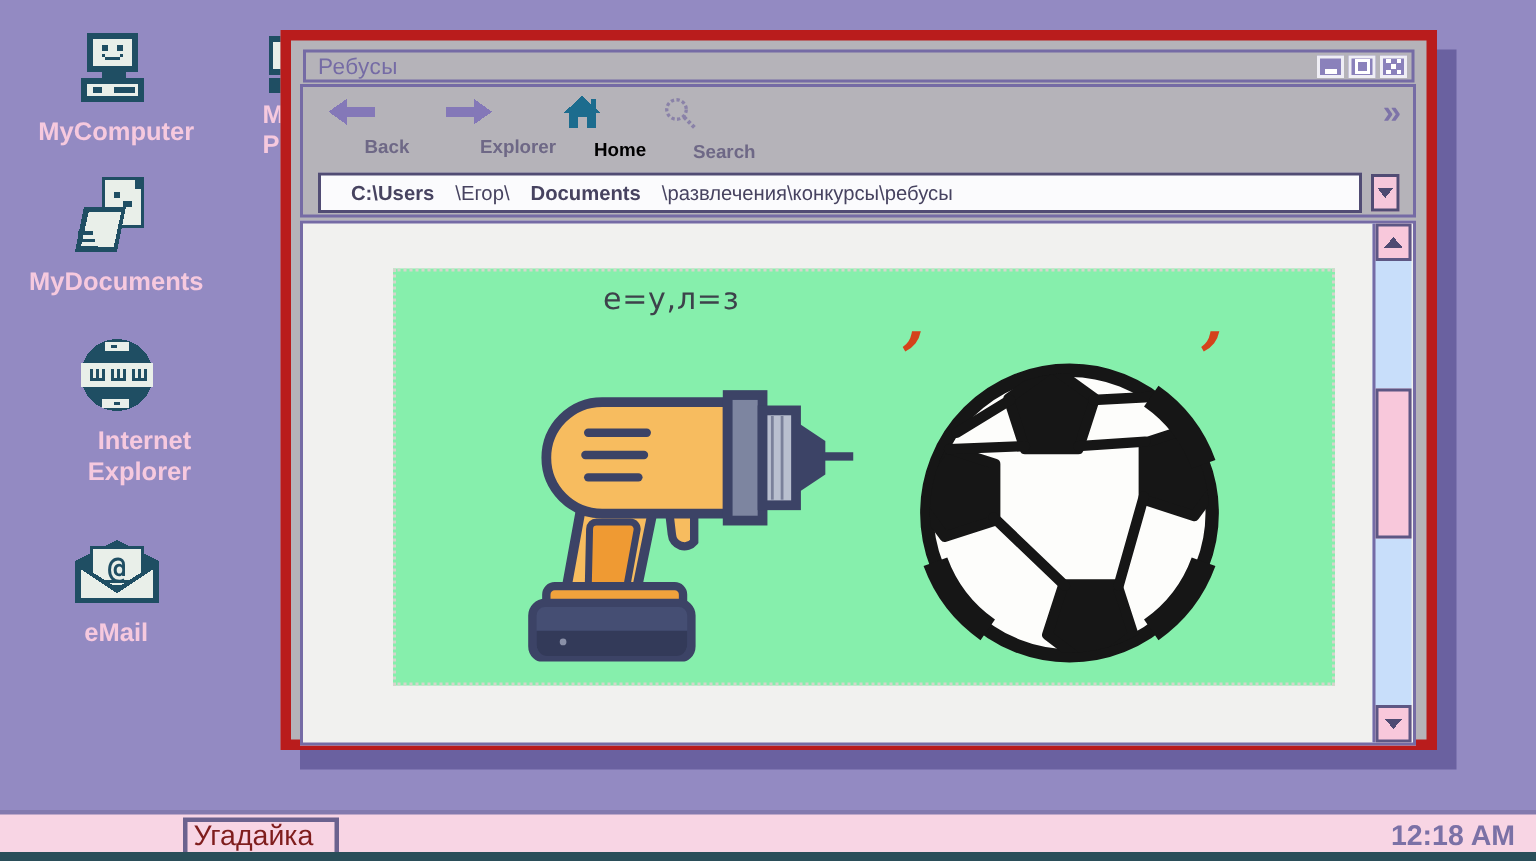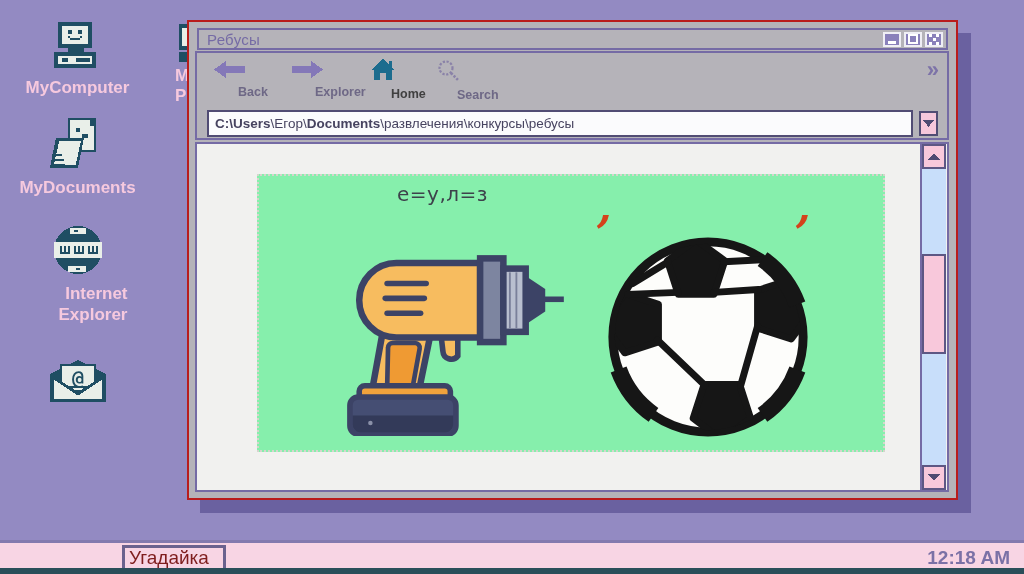--- a/index.html
+++ b/index.html
@@ -15,36 +15,36 @@
   #icon-ie { left:10px; top:224px; }
   #icon-ie .lbl { width:100px; margin-left:auto; margin-right:auto;text-align:right; }
   #icon-email { left:10px; top:360px; }
   .px { shape-rendering:crispEdges; }
 
   .partial-icon { position:absolute; left:175px; top:24px; width:14px; z-index:1; }
   .partial-icon .plbl { color:#f6c9de; font-weight:bold; font-size:17px; line-height:20px; }
 
   
   .window { position:absolute; left:187px; top:20px; width:771px; height:480px;
-            background:#b5b3b9; border:2px solid #b91c1c; box-shadow:13px 13px 0 #6a61a0; z-index:5; }
+            background:#b5b3b9; border:7px solid #b91c1c; box-shadow:13px 13px 0 #6a61a0; z-index:5; }
   .titlebar { position:absolute; left:8px; right:8px; top:6px; height:22px;
               border:2px solid #756ba5; display:flex; align-items:center; padding:0 3px 0 8px; }
   .titlebar .title { color:#756ba5; font-size:15px; letter-spacing:.3px; flex:1; }
   .win-btn { width:18px; height:15px; background:#8a81bb; border:2px solid #efeef5; margin-left:3px;
              display:inline-flex; align-items:center; justify-content:center; padding:0; cursor:pointer; }
 
   .toolbar { position:absolute; left:6px; right:7px; top:29px; height:89px; border:2px solid #756ba5; }
   .nav-btn { position:absolute; top:6px; width:64px; text-align:center; cursor:pointer; }
   .nav-btn .nlbl { display:block; font-size:12.5px; font-weight:bold; color:#6e6886; margin-top:2px;padding-left:40px; }
-  .nav-btn.teal .nlbl { color:#404040; }
+  .nav-btn.teal .nlbl { color:#000000; }
   #btn-back{left:1px;} #btn-forward{left:78px;} #btn-home{left:154px;} #btn-search{left:220px;}
   .chevron { position:absolute; right:8px; top:4px; color:#7d73a8; font-size:22px; font-weight:bold; cursor:pointer; }
   .address-input { position:absolute; left:10px; top:57px; height:27px; right:34px;
                    background:#fbfbfd; border:2px solid #514c74; display:flex; align-items:center;
-                   padding-left:6px; font-size:13.5px; color:#474360; white-space:pre; overflow:hidden; cursor:text; }
+                   padding-left:20px; font-size:13.5px; color:#474360; white-space:pre; overflow:hidden; cursor:text;gap:14px; }
   .address-input b { font-weight:bold; }
   .address-drop { position:absolute; right:9px; top:58px; width:19px; height:25px;
                   background:#f6c7db; border:2px solid #514c74; display:flex; align-items:center; justify-content:center; cursor:pointer; }
 
   .content { position:absolute; left:6px; right:7px; top:120px; height:350px;
              border:2px solid #756ba5; background:#f1f1ef; }
   .scrollbar { position:absolute; top:0; right:1px; bottom:0; width:26px;
                border-left:2px solid #756ba5; background:#c8defa; }
   .sb-btn { position:absolute; left:0; width:24px; height:25px; background:#f8c8db;
             border:2px solid #5d5784; display:flex; align-items:center; justify-content:center; cursor:pointer; }
@@ -140,20 +140,21 @@
 <div class="desk-icon" id="icon-email">
   <svg class="glyph px" width="56" height="44" viewBox="0 0 28 22">
     <polygon points="0,7 14,0 28,7 28,21 0,21" fill="#1f4e63"></polygon>
     <rect x="5" y="2" width="18" height="14" fill="#1f4e63"></rect>
     <rect x="6" y="3" width="16" height="12" fill="#e9efe9"></rect>
     <text x="14" y="12.5" text-anchor="middle" font-family="DejaVu Sans Mono, monospace" font-weight="bold" font-size="10" fill="#1f4e63">@</text>
     <rect x="8" y="13.2" width="12" height="1" fill="#1f4e63"></rect>
     <polygon points="0,7 14,16 28,7 28,21 0,21" fill="#1f4e63"></polygon>
     <polygon points="2,9.8 14,17.8 26,9.8 26,19.4 2,19.4" fill="#e9efe9"></polygon>
   </svg>
+  <div class="lbl">eMail</div>
 </div>
 
 <div class="partial-icon">
   <svg class="px" width="13" height="38" viewBox="0 0 6.5 19">
     <rect x="2" y="0" width="4.5" height="13" fill="#1f4e63"></rect>
     <rect x="3.5" y="2" width="3" height="9" fill="#e9efe9"></rect>
     <rect x="2" y="14" width="4.5" height="5" fill="#1f4e63"></rect>
   </svg>
   <div class="plbl">M</div>
   <div class="plbl">P</div>

